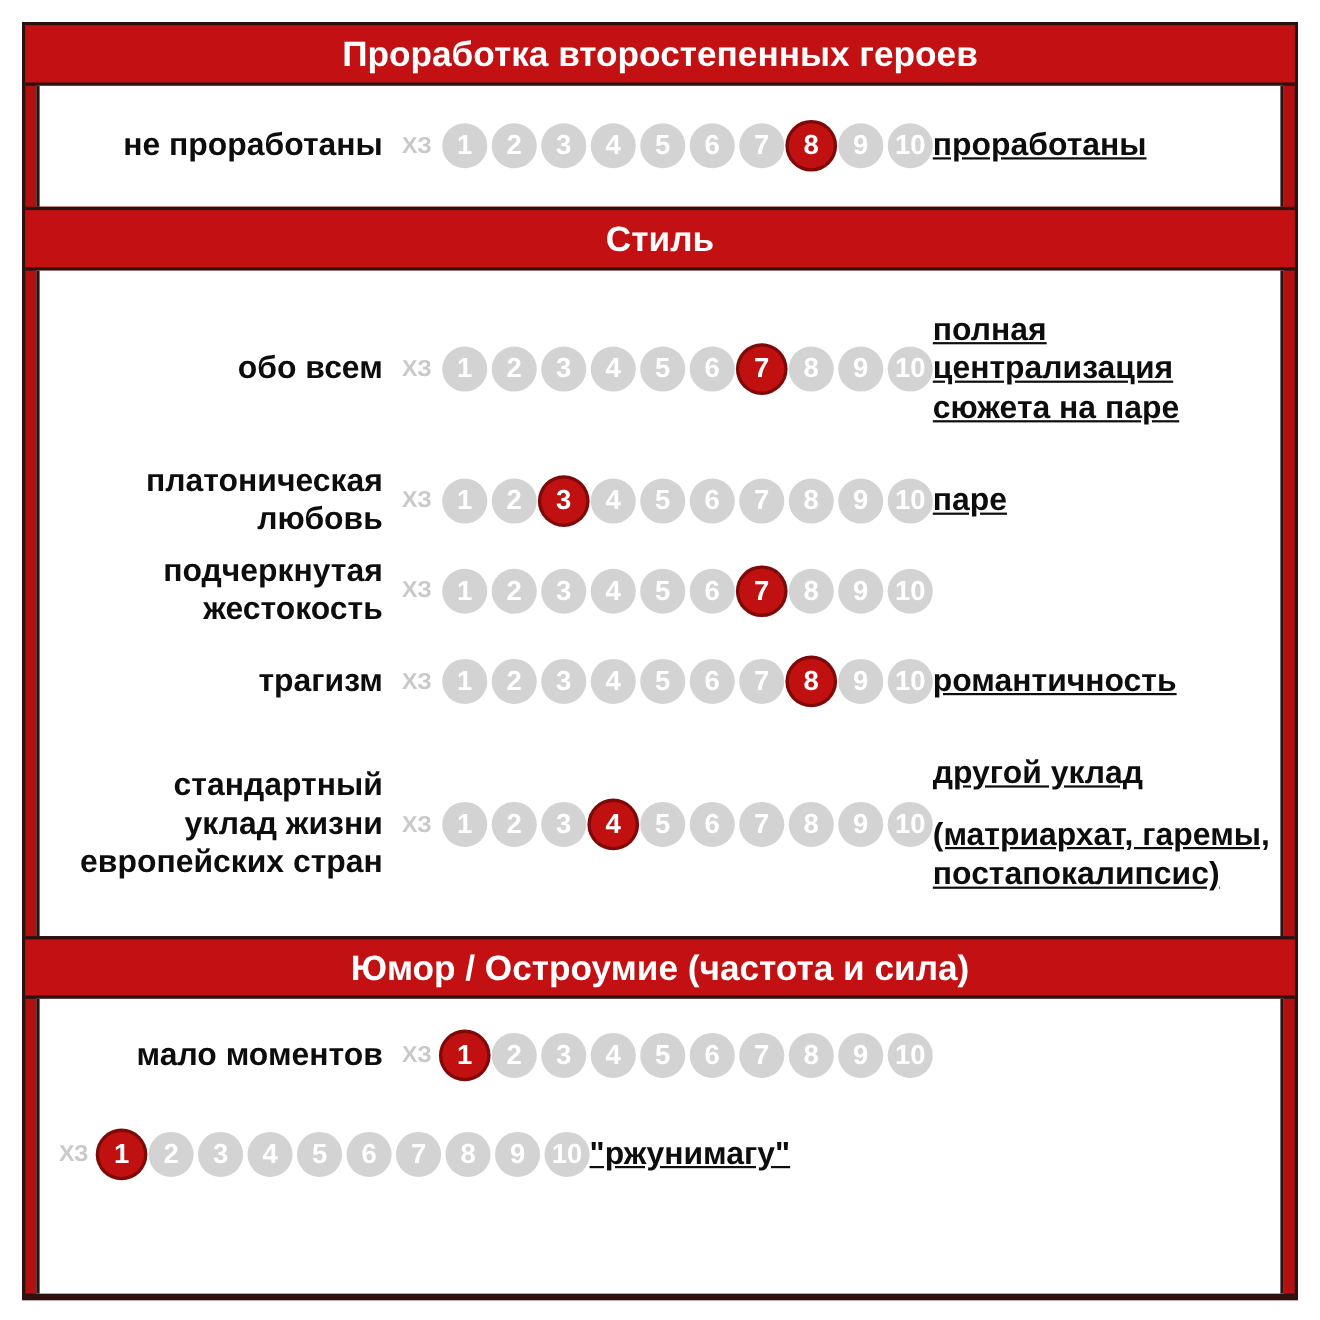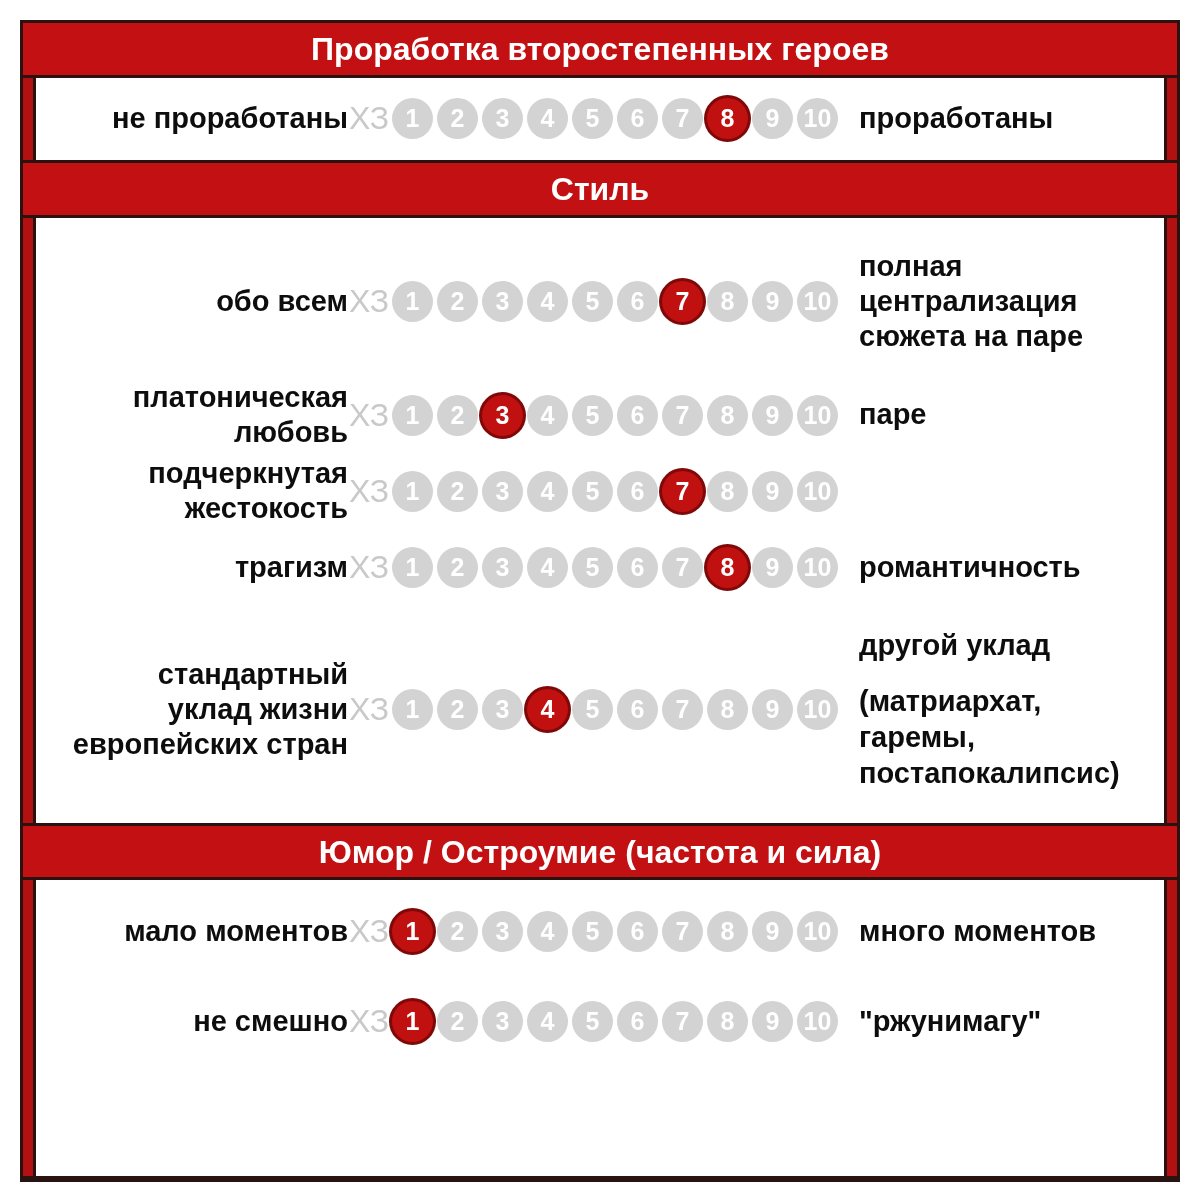--- a/index.html
+++ b/index.html
@@ -30,50 +30,50 @@
 
   .box-wrap { flex:0 0 auto; padding:0 10px; }
   .box-wrap.grow { flex:1 1 auto; }
   .box-wrap.last { border-bottom:3px solid #2a1211; }
   .box {
     background:#ffffff;
     border-left:3px solid #2a1211;
     border-right:3px solid #2a1211;
     height:100%;
   }
-  .box1 { height:82px; display:flex; }
+  .box1 { height:110px; display:flex; }
   .box2 { height:605px; display:flex; flex-direction:column; justify-content:space-evenly; padding:8px 0; }
   .box3 { padding-top:6px; }
   .box3 .row { height:90px; }
 
   .row { display:flex; align-items:center; width:100%; }
   .left-label {
     flex:0 0 auto; width:312px; text-align:right;
     font-weight:bold; font-size:29px; line-height:1.22; color:#0d0d0d;
     white-space:pre-line;
   }
   .xz {
-    flex:0 0 auto; width:42px; text-align:center;
-    font-weight:normal; font-size:32px; color:#c9c9c9;
+    flex:0 0 auto; width:42px; margin-left:10px; text-align:center;
+    font-weight:bold; font-size:21px; color:#c9c9c9;
   }
   .track { flex:0 0 auto; display:flex; align-items:center; gap:4px; margin-left:2px; }
   .circle {
     width:41px; height:41px; border-radius:50%;
     background:#d3d3d3; color:#ffffff;
     font-weight:bold; font-size:25px;
     display:flex; align-items:center; justify-content:center;
     user-select:none;
   }
   .circle.selected {
     background:#c01010;
     box-shadow:0 0 0 3px #7f0808;
   }
   .right-label {
-    margin-left:21px; text-align:left; color:#0d0d0d; font-weight:bold;
-    line-height:1.22; white-space:pre-line;
+    margin-left:0; text-align:left; color:#0d0d0d; font-weight:bold;
+    line-height:1.22; white-space:pre-line;text-decoration:underline;
   }
   .right-main { font-size:29px; }
   .right-note { font-size:29px; line-height:1.25; }
 </style>
 </head>
 <body>
 
 <div class="canvas">
   <div class="frame">
 
@@ -226,27 +226,23 @@
               <span class="circle">2</span>
               <span class="circle">3</span>
               <span class="circle">4</span>
               <span class="circle">5</span>
               <span class="circle">6</span>
               <span class="circle">7</span>
               <span class="circle">8</span>
               <span class="circle">9</span>
               <span class="circle">10</span>
             </div>
-          <div class="right-label">
-            <div class="right-main">много моментов</div>
-          </div>
-        </div>
-
-        <div class="row">
-          <div class="left-label">не смешно</div>
+        </div>
+
+        <div class="row">
           <div class="xz">ХЗ</div>
           <div class="track">
               <span class="circle selected">1</span>
               <span class="circle">2</span>
               <span class="circle">3</span>
               <span class="circle">4</span>
               <span class="circle">5</span>
               <span class="circle">6</span>
               <span class="circle">7</span>
               <span class="circle">8</span>

